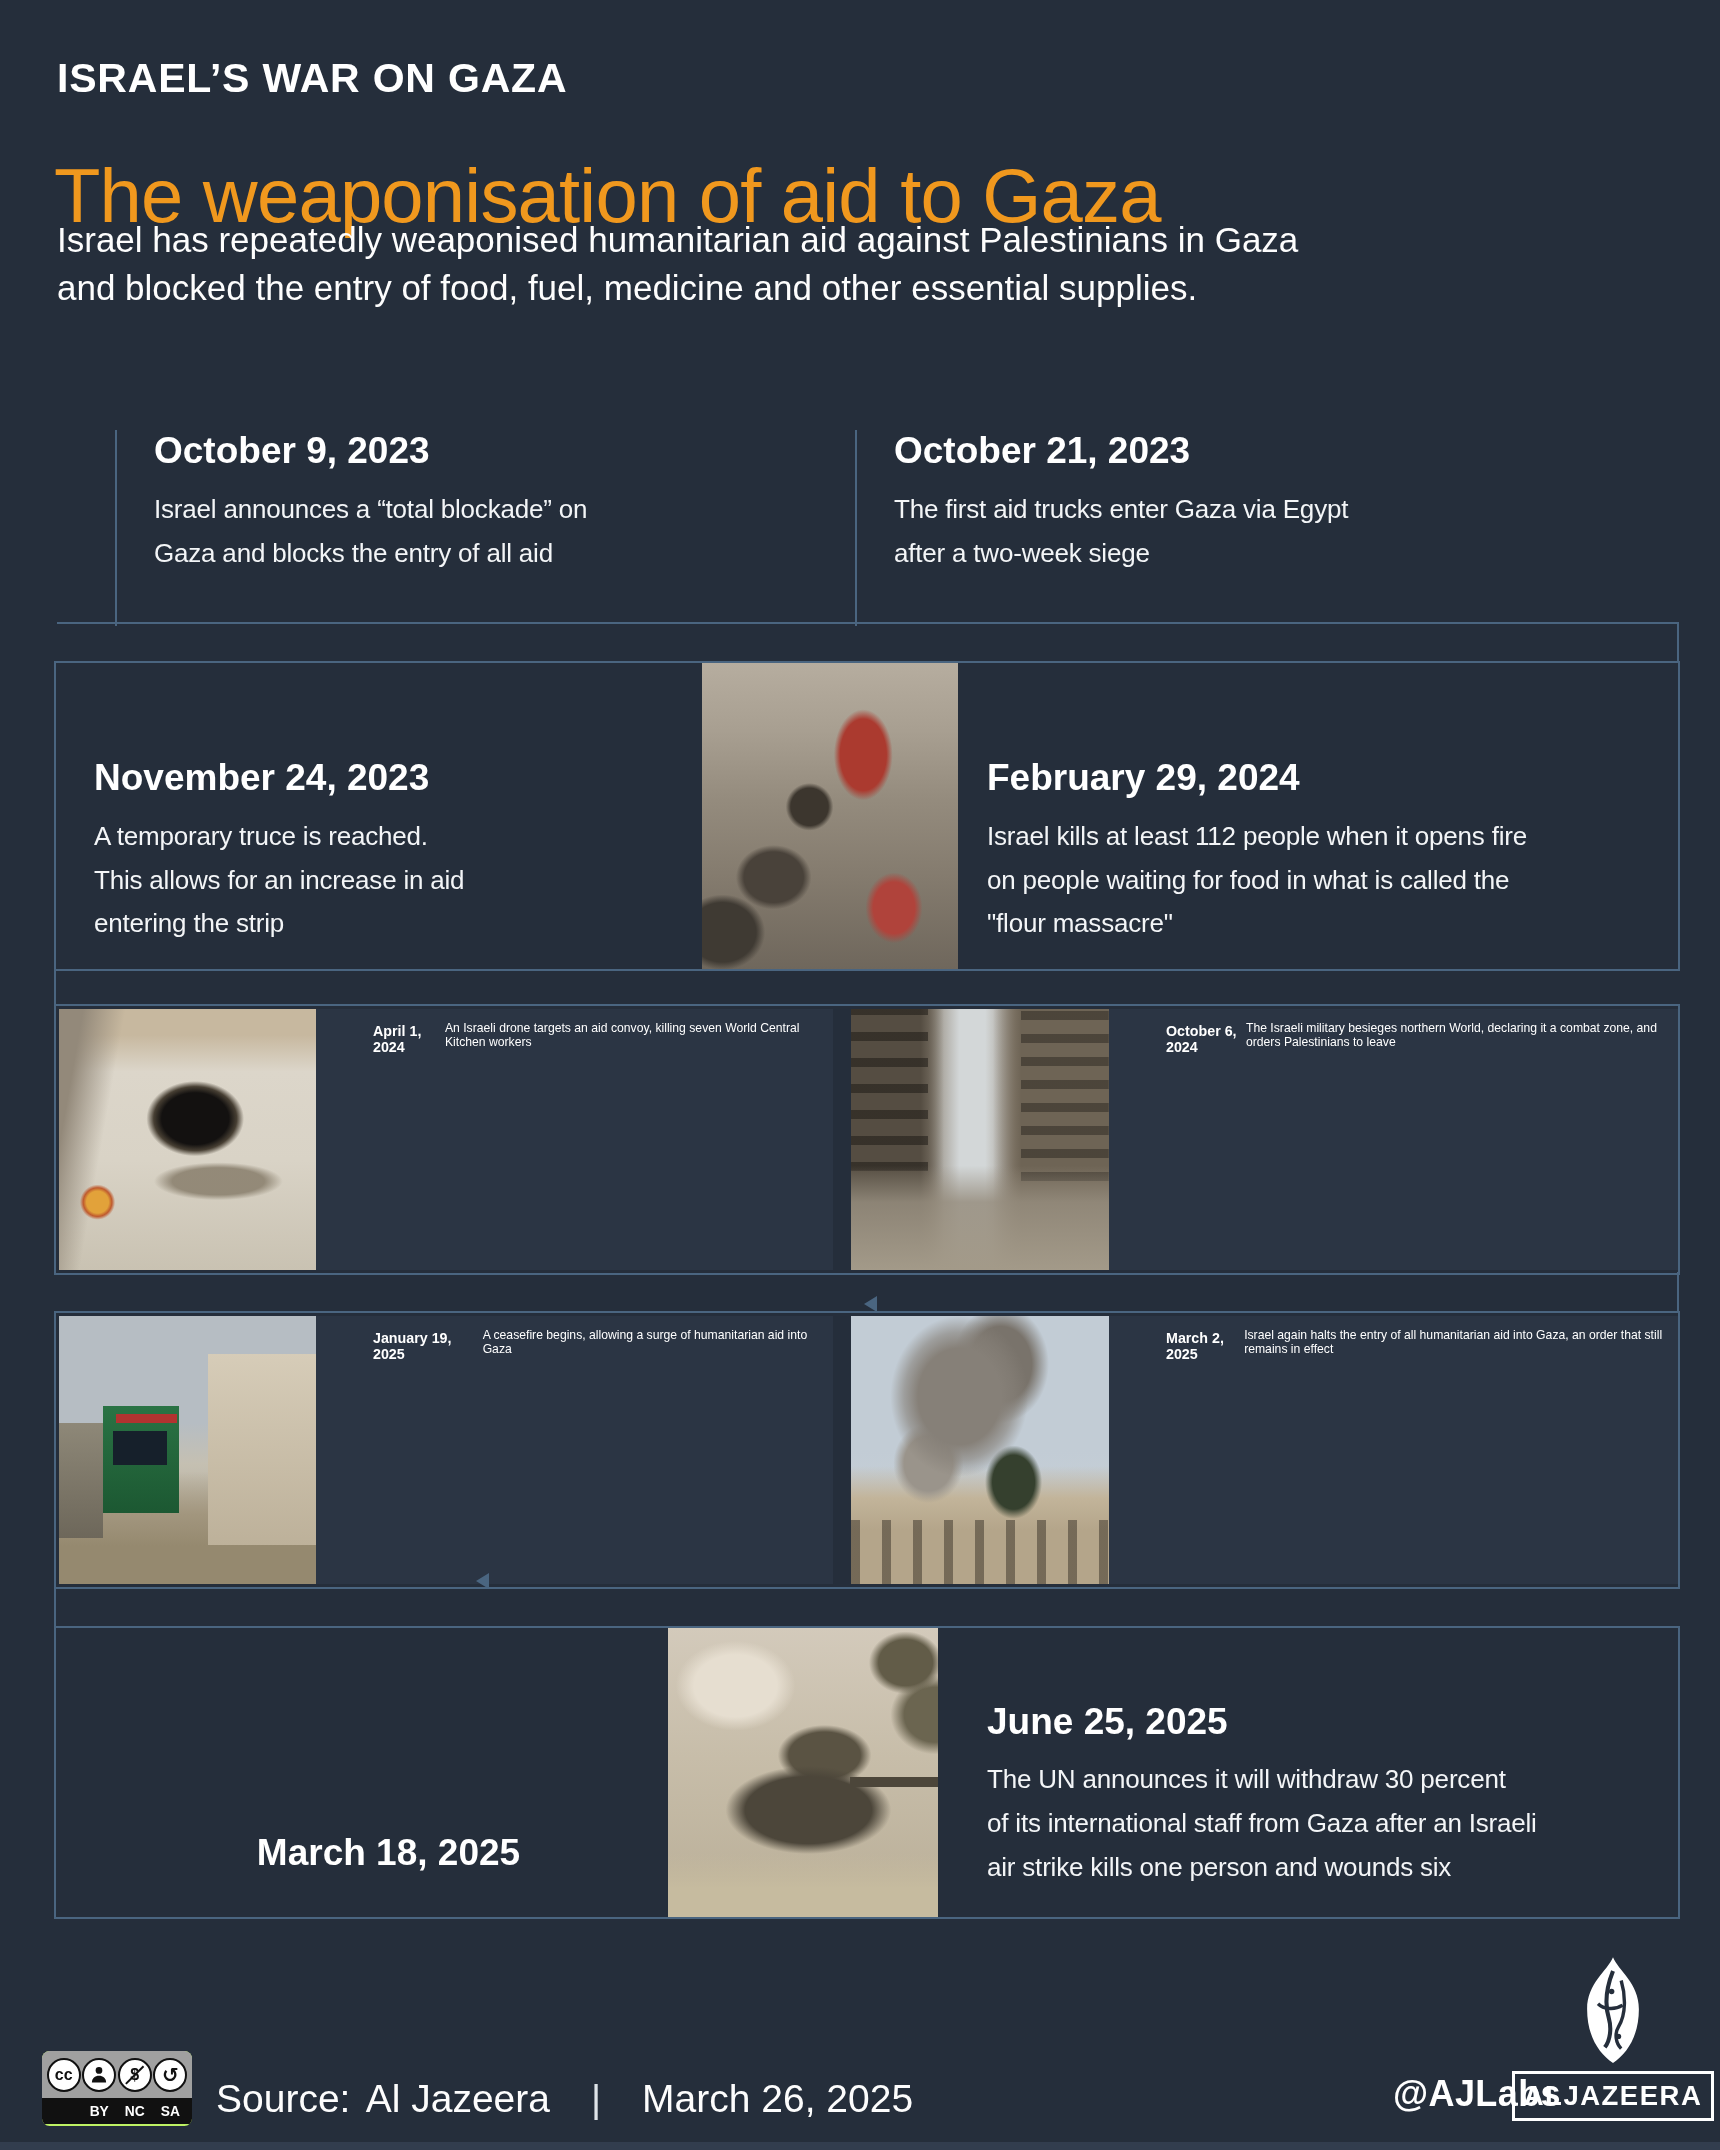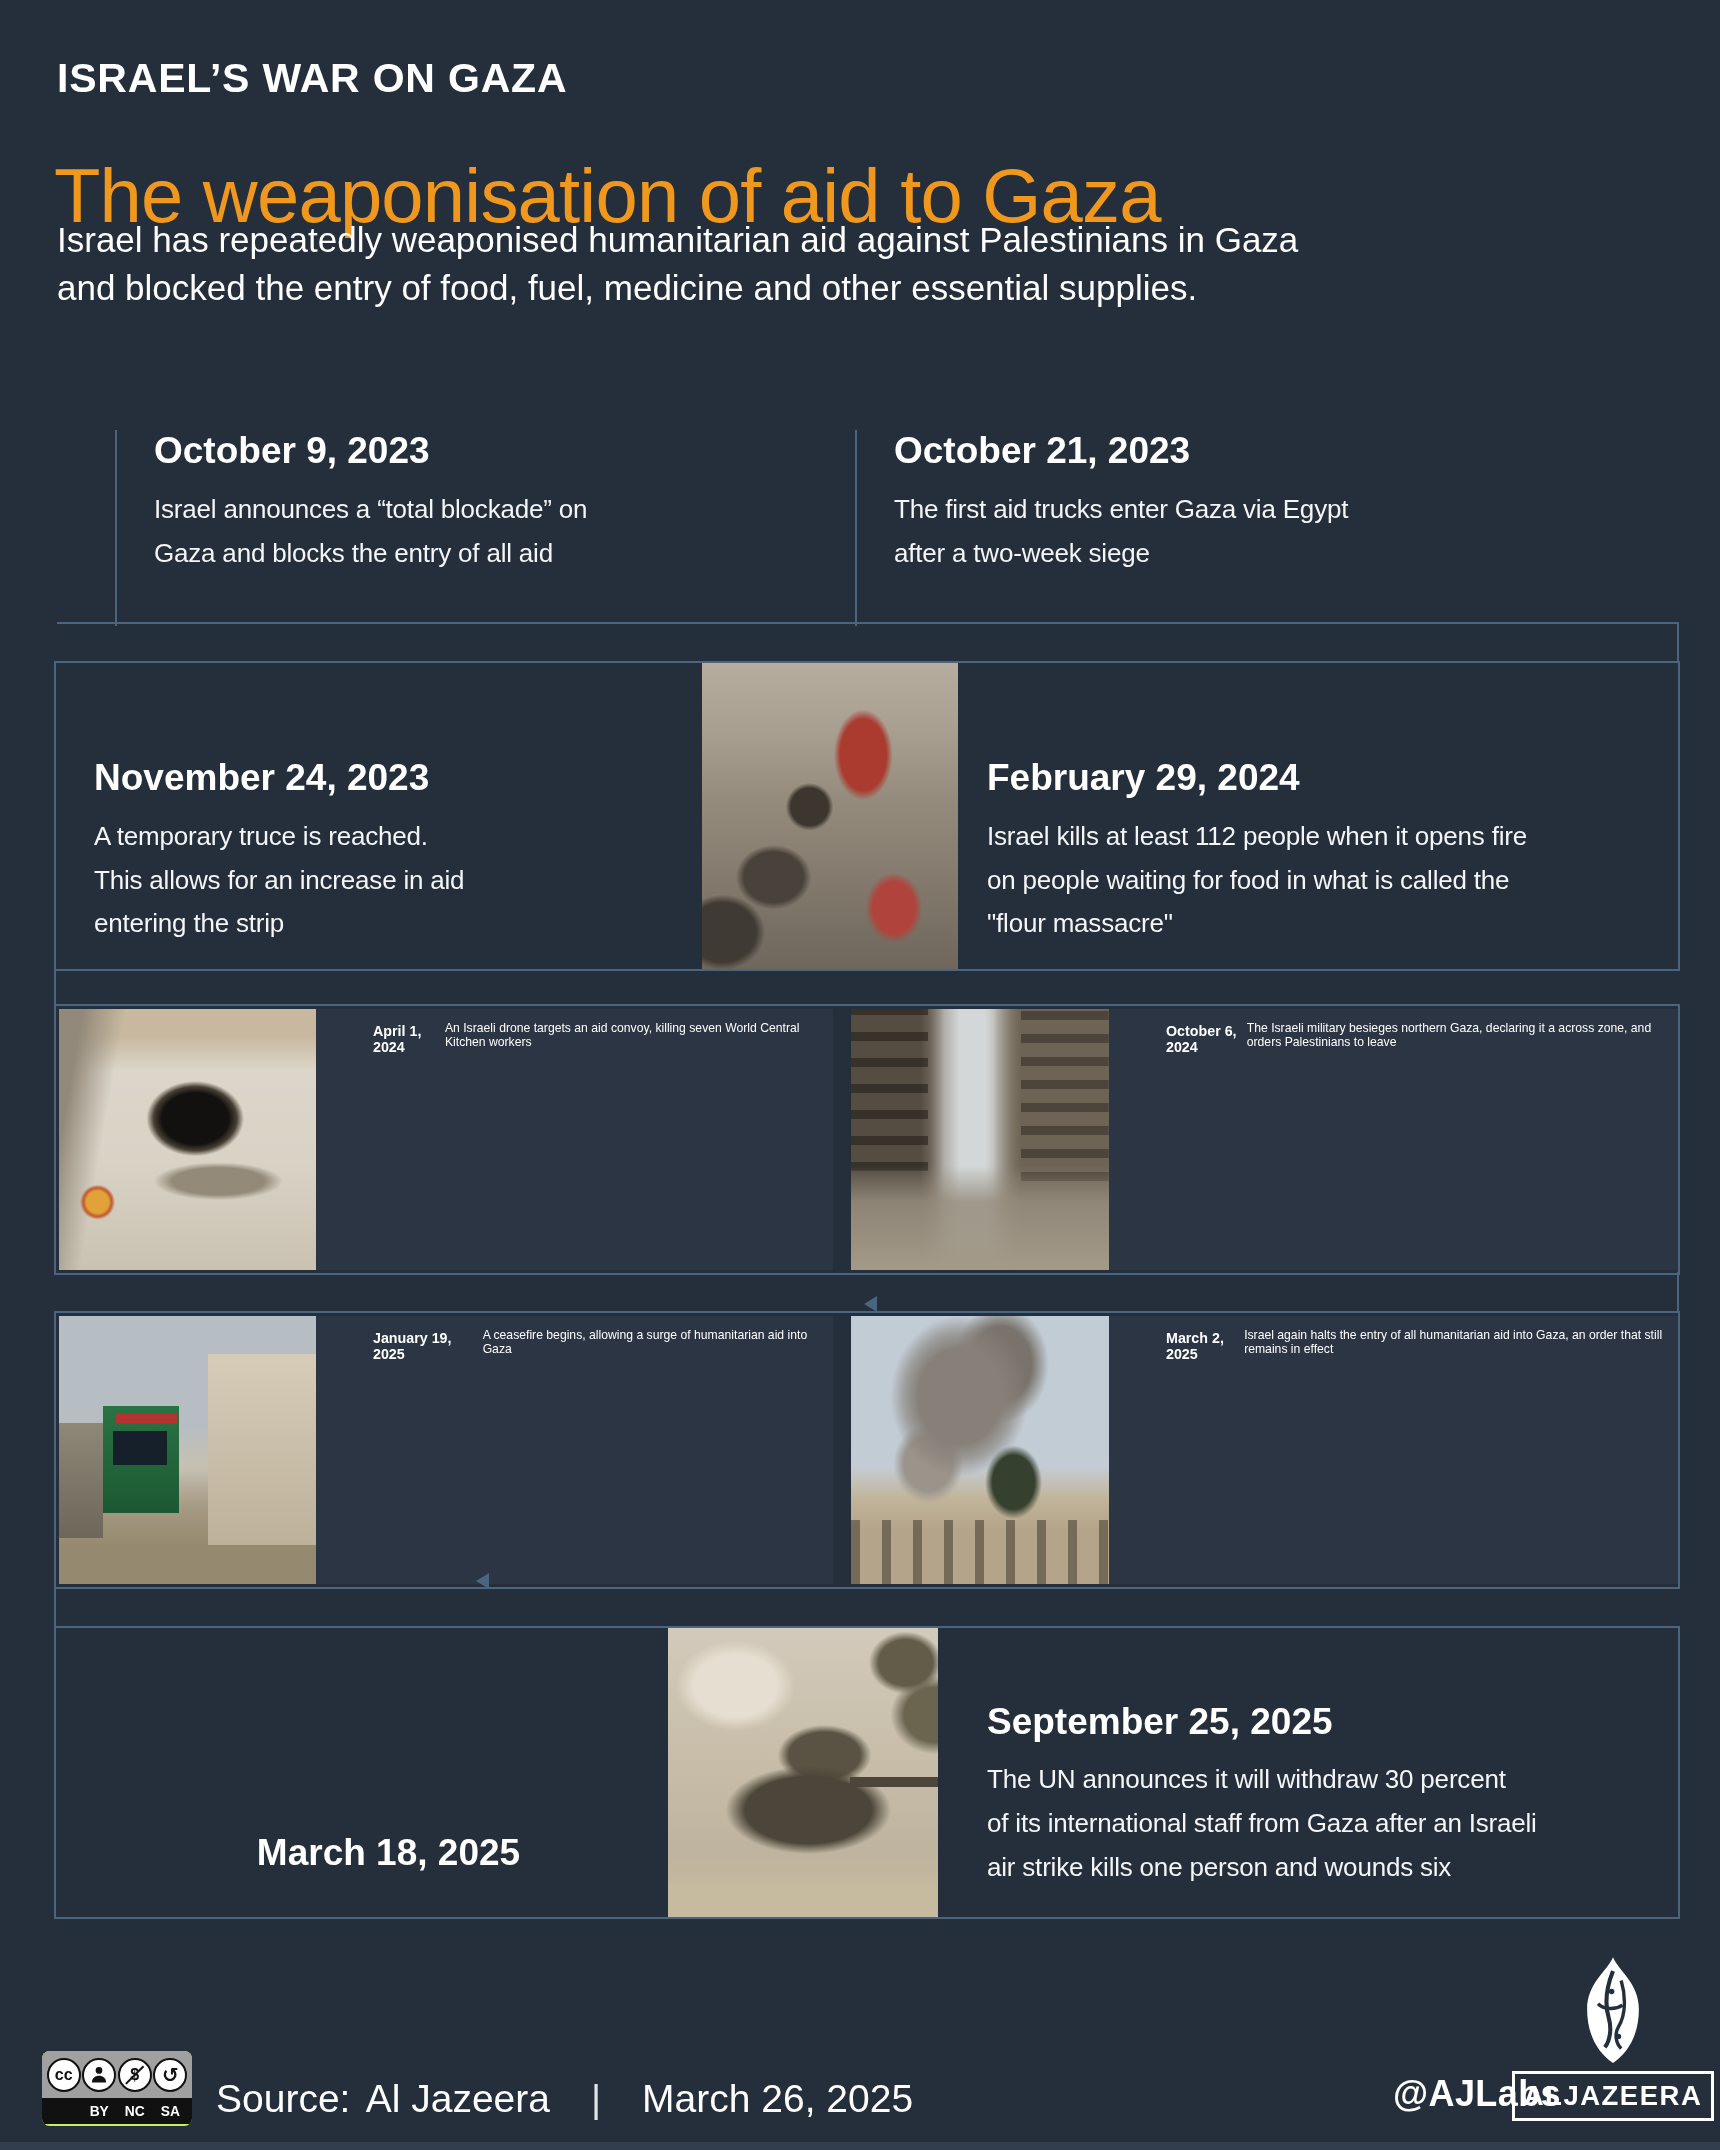--- a/index.html
+++ b/index.html
@@ -170,21 +170,21 @@
     <div class="panel pn-l">
       <h3 class="date">April 1, 2024</h3>
       <p class="desc">An Israeli drone targets an aid
 convoy, killing seven World
 Central Kitchen workers</p>
     </div>
     <div class="photo ph-r" id="ph-rubble"></div>
     <div class="panel pn-r">
       <h3 class="date">October 6, 2024</h3>
       <p class="desc">The Israeli military besieges northern
-Gaza, declaring it a across zone, and
+World, declaring it a combat zone, and
 orders Palestinians to leave</p>
     </div>
   </div>
   <div class="stub" id="stub3"></div>
   <div class="chev" id="chev1"></div>
 
   <div class="box" id="row4">
     <div class="photo ph-l" id="ph-trucks"></div>
     <div class="panel pn-l">
       <h3 class="date">January 19, 2025</h3>
@@ -201,21 +201,21 @@
   </div>
   <div class="stub" id="stub4"></div>
   <div class="chev" id="chev2"></div>
 
   <div class="box" id="row5">
     <div class="event ev-left">
       <h3 class="date">March 18, 2025</h3>
     </div>
     <div class="photo" id="ph-tank"></div>
     <div class="event ev-right">
-      <h3 class="date">September 25, 2025</h3>
+      <h3 class="date">June 25, 2025</h3>
       <p class="desc">The UN announces it will withdraw 30 percent
 of its international staff from Gaza after an Israeli
 air strike kills one person and wounds six</p>
     </div>
   </div>
 
   <div class="cc-badge">
     <div class="cc-top">
       <div class="cc-circle">
           <span>cc</span>

